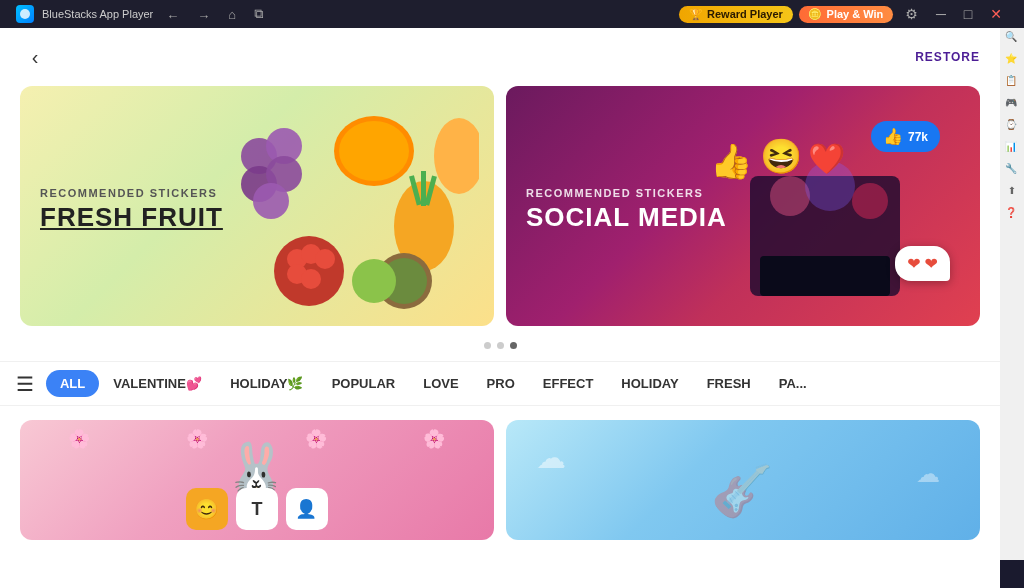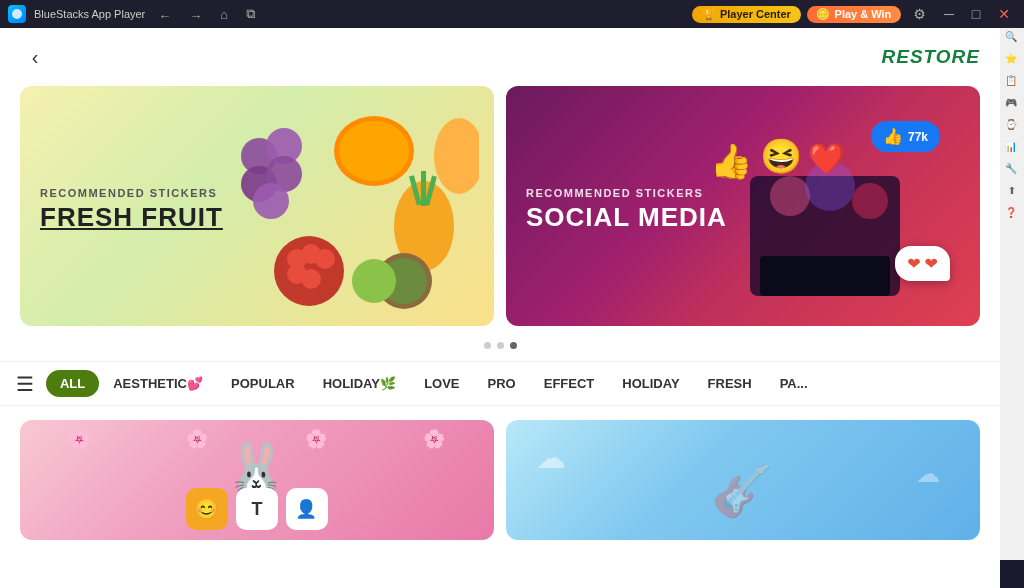--- a/index.html
+++ b/index.html
@@ -12,21 +12,21 @@
       position: relative;
     }
 
     
     #title-bar {
       height: 28px;
       background: #1e1e2e;
       display: flex;
       align-items: center;
       justify-content: space-between;
-      padding: 0 8px;
+      padding: 0 16px;
       position: relative;
       z-index: 100;
     }
     #title-bar-left {
       display: flex;
       align-items: center;
       gap: 8px;
     }
     .title-bar-logo {
       width: 18px;
@@ -135,26 +135,25 @@
       cursor: pointer;
       font-size: 20px;
       color: #333;
       display: flex;
       align-items: center;
       justify-content: center;
     }
     .restore-btn {
       background: none;
       border: none;
-      font-size: 19px;
+      font-size: 12px;
       font-weight: 700;
-      color: #15803d;
+      color: #4c1d95;
       letter-spacing: 1px;
       cursor: pointer;
-      font-style: italic;
     }
 
     
     #banners-row {
       display: flex;
       gap: 12px;
       padding: 0 20px 16px;
     }
     .banner {
       flex: 1;
@@ -250,21 +249,21 @@
       border-radius: 20px;
       font-size: 13px;
       font-weight: 600;
       cursor: pointer;
       white-space: nowrap;
       flex-shrink: 0;
       border: none;
       background: none;
     }
     .cat-tab.active {
-      background: #4d7c0f;
+      background: #3b82f6;
       color: #fff;
     }
     .cat-tab:not(.active) {
       color: #333;
     }
 
     
     #preview-row {
       display: flex;
       gap: 12px;
@@ -328,21 +327,21 @@
     </div>
     <span id="title-bar-title">BlueStacks App Player</span>
     <button class="title-nav-btn">←</button>
     <button class="title-nav-btn">→</button>
     <button class="title-nav-btn">⌂</button>
     <button class="title-nav-btn">⧉</button>
   </div>
   <div id="title-bar-right">
     <div class="reward-badge">
       <span>🏆</span>
-      <span>Player Center</span>
+      <span>Reward Player</span>
     </div>
     <div class="play-win-badge">
       <span>🪙</span>
       <span>Play &amp; Win</span>
     </div>
     <button class="win-ctrl-btn">⚙</button>
     <button class="win-ctrl-btn">─</button>
     <button class="win-ctrl-btn">□</button>
     <button class="win-ctrl-btn win-ctrl-close">✕</button>
   </div>
@@ -437,23 +436,23 @@
 
     <div id="dots-row">
       <div class="dot"></div>
       <div class="dot"></div>
       <div class="dot active"></div>
     </div>
 
     <div id="category-bar">
       <span class="menu-icon">☰</span>
       <button class="cat-tab active">ALL</button>
-      <button class="cat-tab">AESTHETIC💕</button>
+      <button class="cat-tab">VALENTINE💕</button>
+      <button class="cat-tab">HOLIDAY🌿</button>
       <button class="cat-tab">POPULAR</button>
-      <button class="cat-tab">HOLIDAY🌿</button>
       <button class="cat-tab">LOVE</button>
       <button class="cat-tab">PRO</button>
       <button class="cat-tab">EFFECT</button>
       <button class="cat-tab">HOLIDAY</button>
       <button class="cat-tab">FRESH</button>
       <button class="cat-tab">PA...</button>
     </div>
 
     <div id="preview-row">
 

